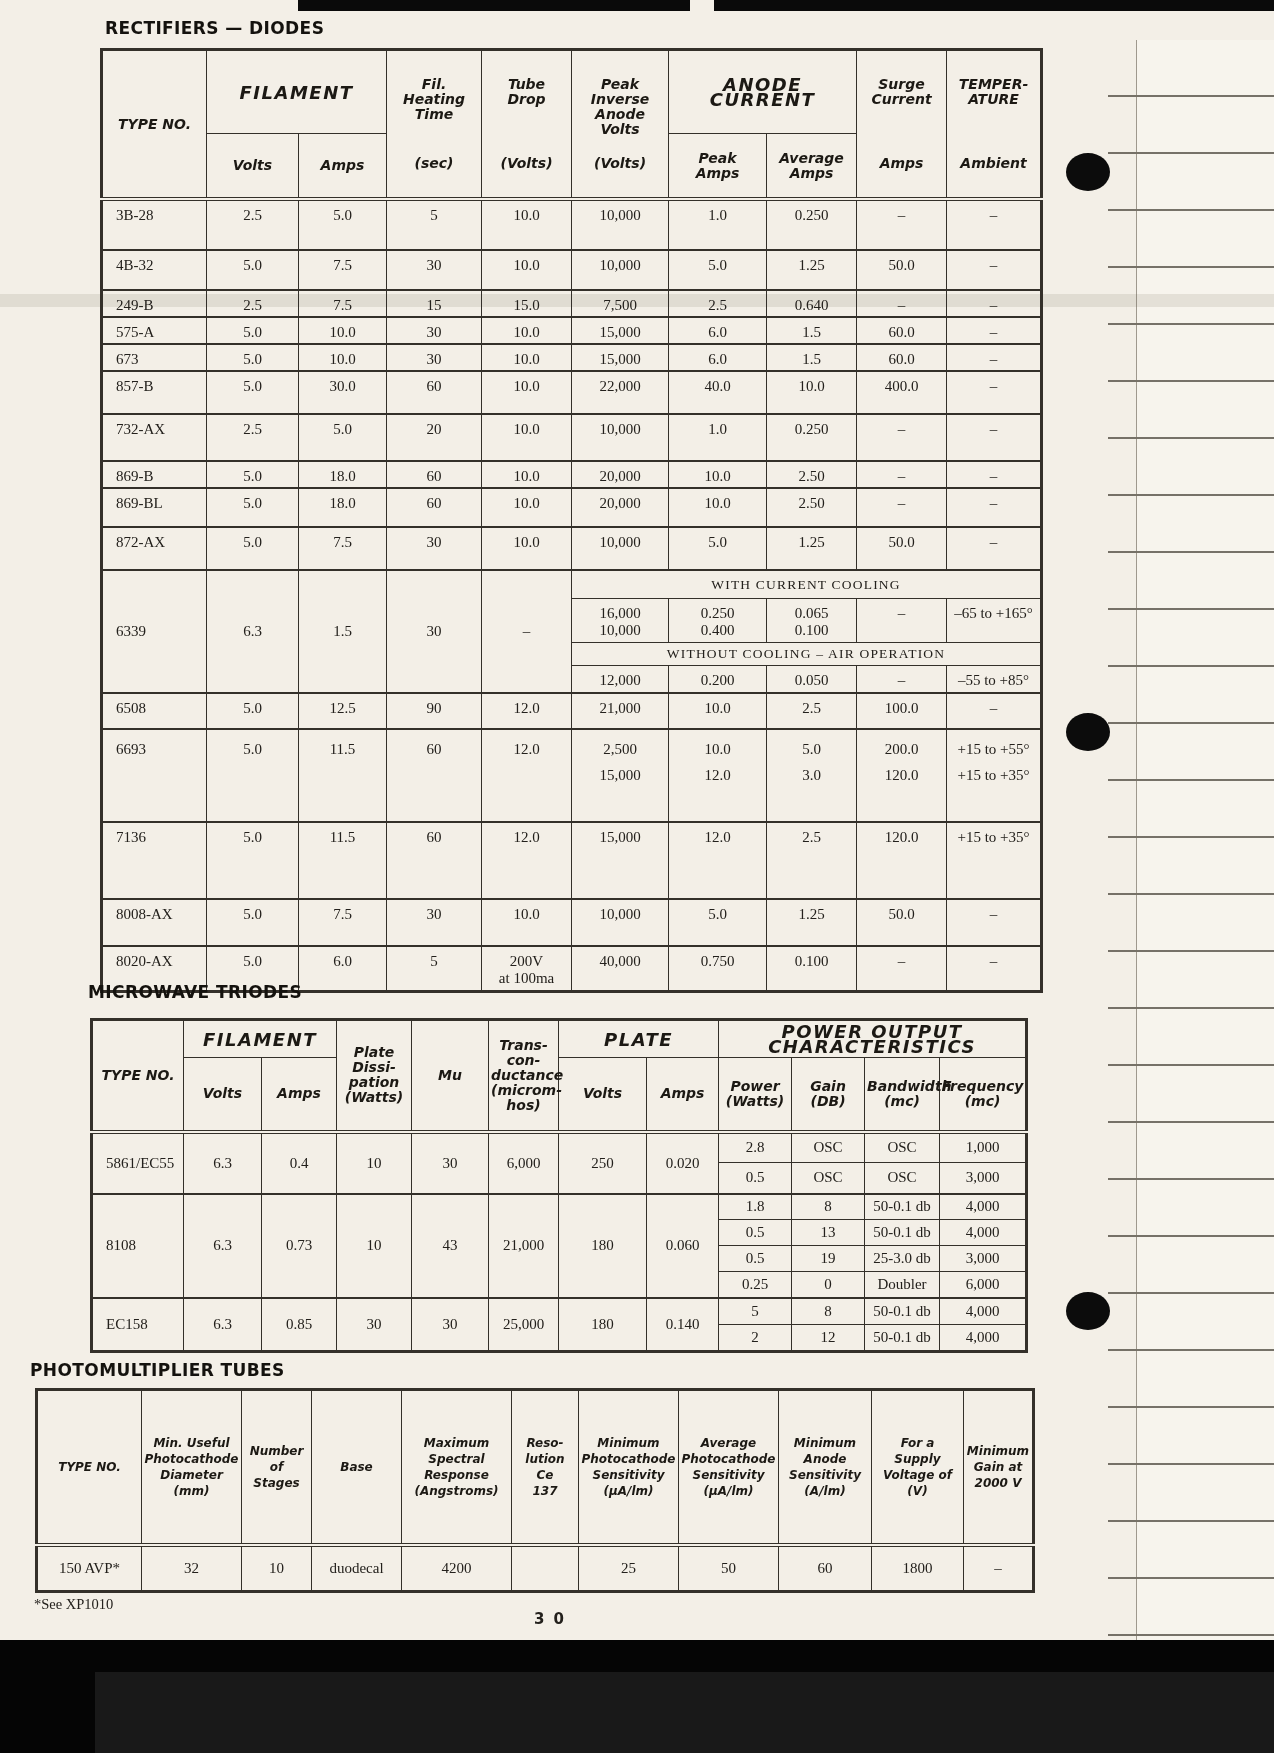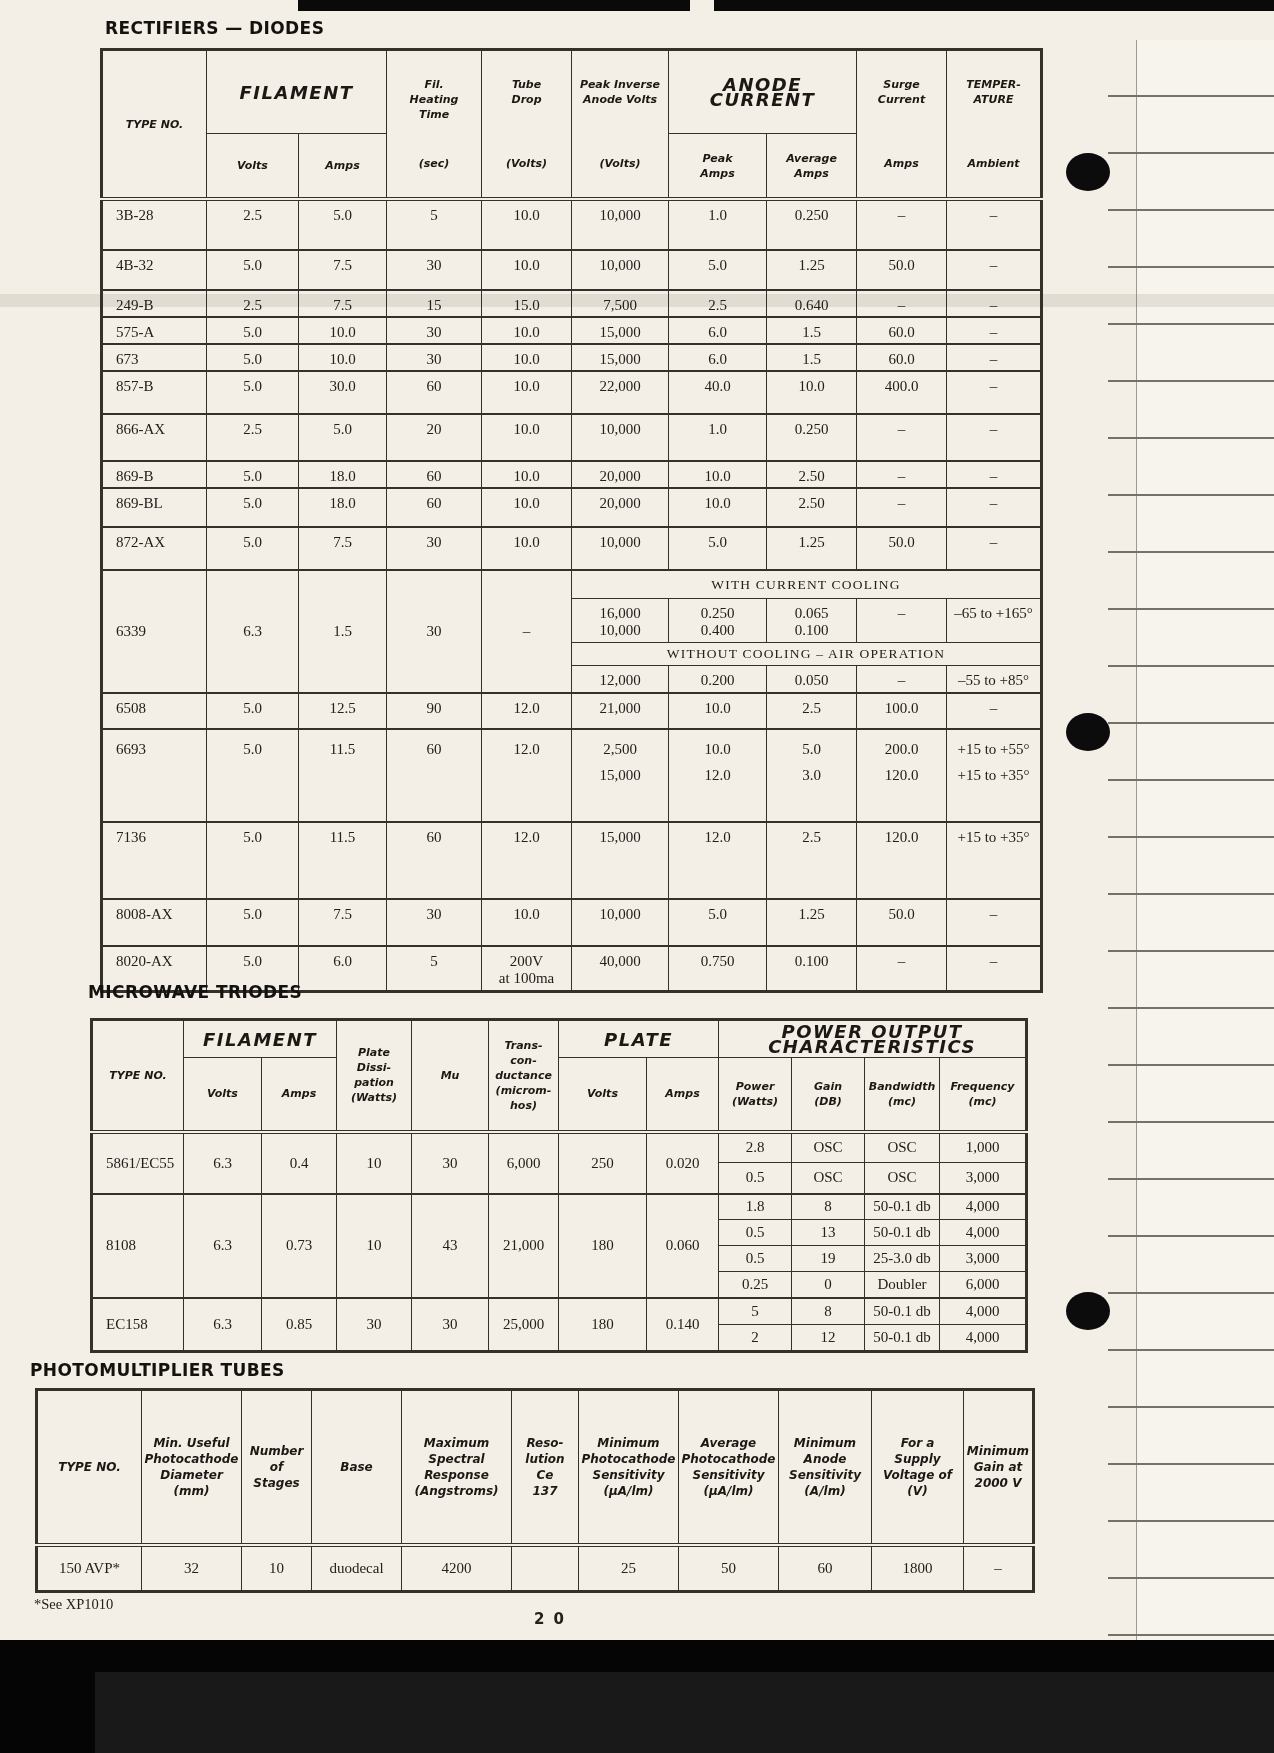--- a/index.html
+++ b/index.html
@@ -4,21 +4,21 @@
 <style>
   *{box-sizing:border-box}
   body{margin:0;background:#333}
   .page{position:relative;width:1274px;height:1753px;background:#f3efe7;overflow:hidden;
         font-family:"Liberation Serif",serif;color:#23201c}
   .sec-title{position:absolute;font-family:"DejaVu Sans",sans-serif;font-weight:bold;
              font-size:17px;letter-spacing:.4px;color:#14120e}
   table{position:absolute;border-collapse:collapse;table-layout:fixed;background:transparent}
   table,td,th{border:1px solid #34302a}
   table{border-width:3px}
-  th{font-family:"DejaVu Sans",sans-serif;font-style:italic;font-weight:bold;font-size:11px;
+  th{font-family:"DejaVu Sans",sans-serif;font-style:italic;font-weight:bold;font-size:14px;
      text-align:center;vertical-align:middle;white-space:pre-line;padding:2px;line-height:15px;color:#1c1914}
   td{font-size:15px;text-align:center;white-space:pre-line;vertical-align:top;
      padding:6px 2px 2px;line-height:17px}
   .hbanner{font-size:18px;letter-spacing:1.5px}
   .type{text-align:left;padding-left:13px}
   .mid{vertical-align:middle;padding-top:2px}
   .banner{font-family:"Liberation Serif",serif;font-size:13.5px;letter-spacing:1.2px;
           vertical-align:middle;padding:2px}
   .lh26{line-height:26px}
   
@@ -207,21 +207,21 @@
           <td>30.0</td>
           <td>60</td>
           <td>10.0</td>
           <td>22,000</td>
           <td>40.0</td>
           <td>10.0</td>
           <td>400.0</td>
           <td>–</td>
         </tr>
         <tr class="main" style="height: 47px;">
-          <td class="type">866-AX</td>
+          <td class="type">732-AX</td>
           <td>2.5</td>
           <td>5.0</td>
           <td>20</td>
           <td>10.0</td>
           <td>10,000</td>
           <td>1.0</td>
           <td>0.250</td>
           <td>–</td>
           <td>–</td>
         </tr>
@@ -550,15 +550,15 @@
           <td>25</td>
           <td>50</td>
           <td>60</td>
           <td>1800</td>
           <td>–</td>
         </tr>
       </tbody>
   </table>
 
   <div class="footnote">*See XP1010</div>
-  <div class="page-number">2 0</div>
+  <div class="page-number">3 0</div>
 
 </div>
 
 </body></html>

